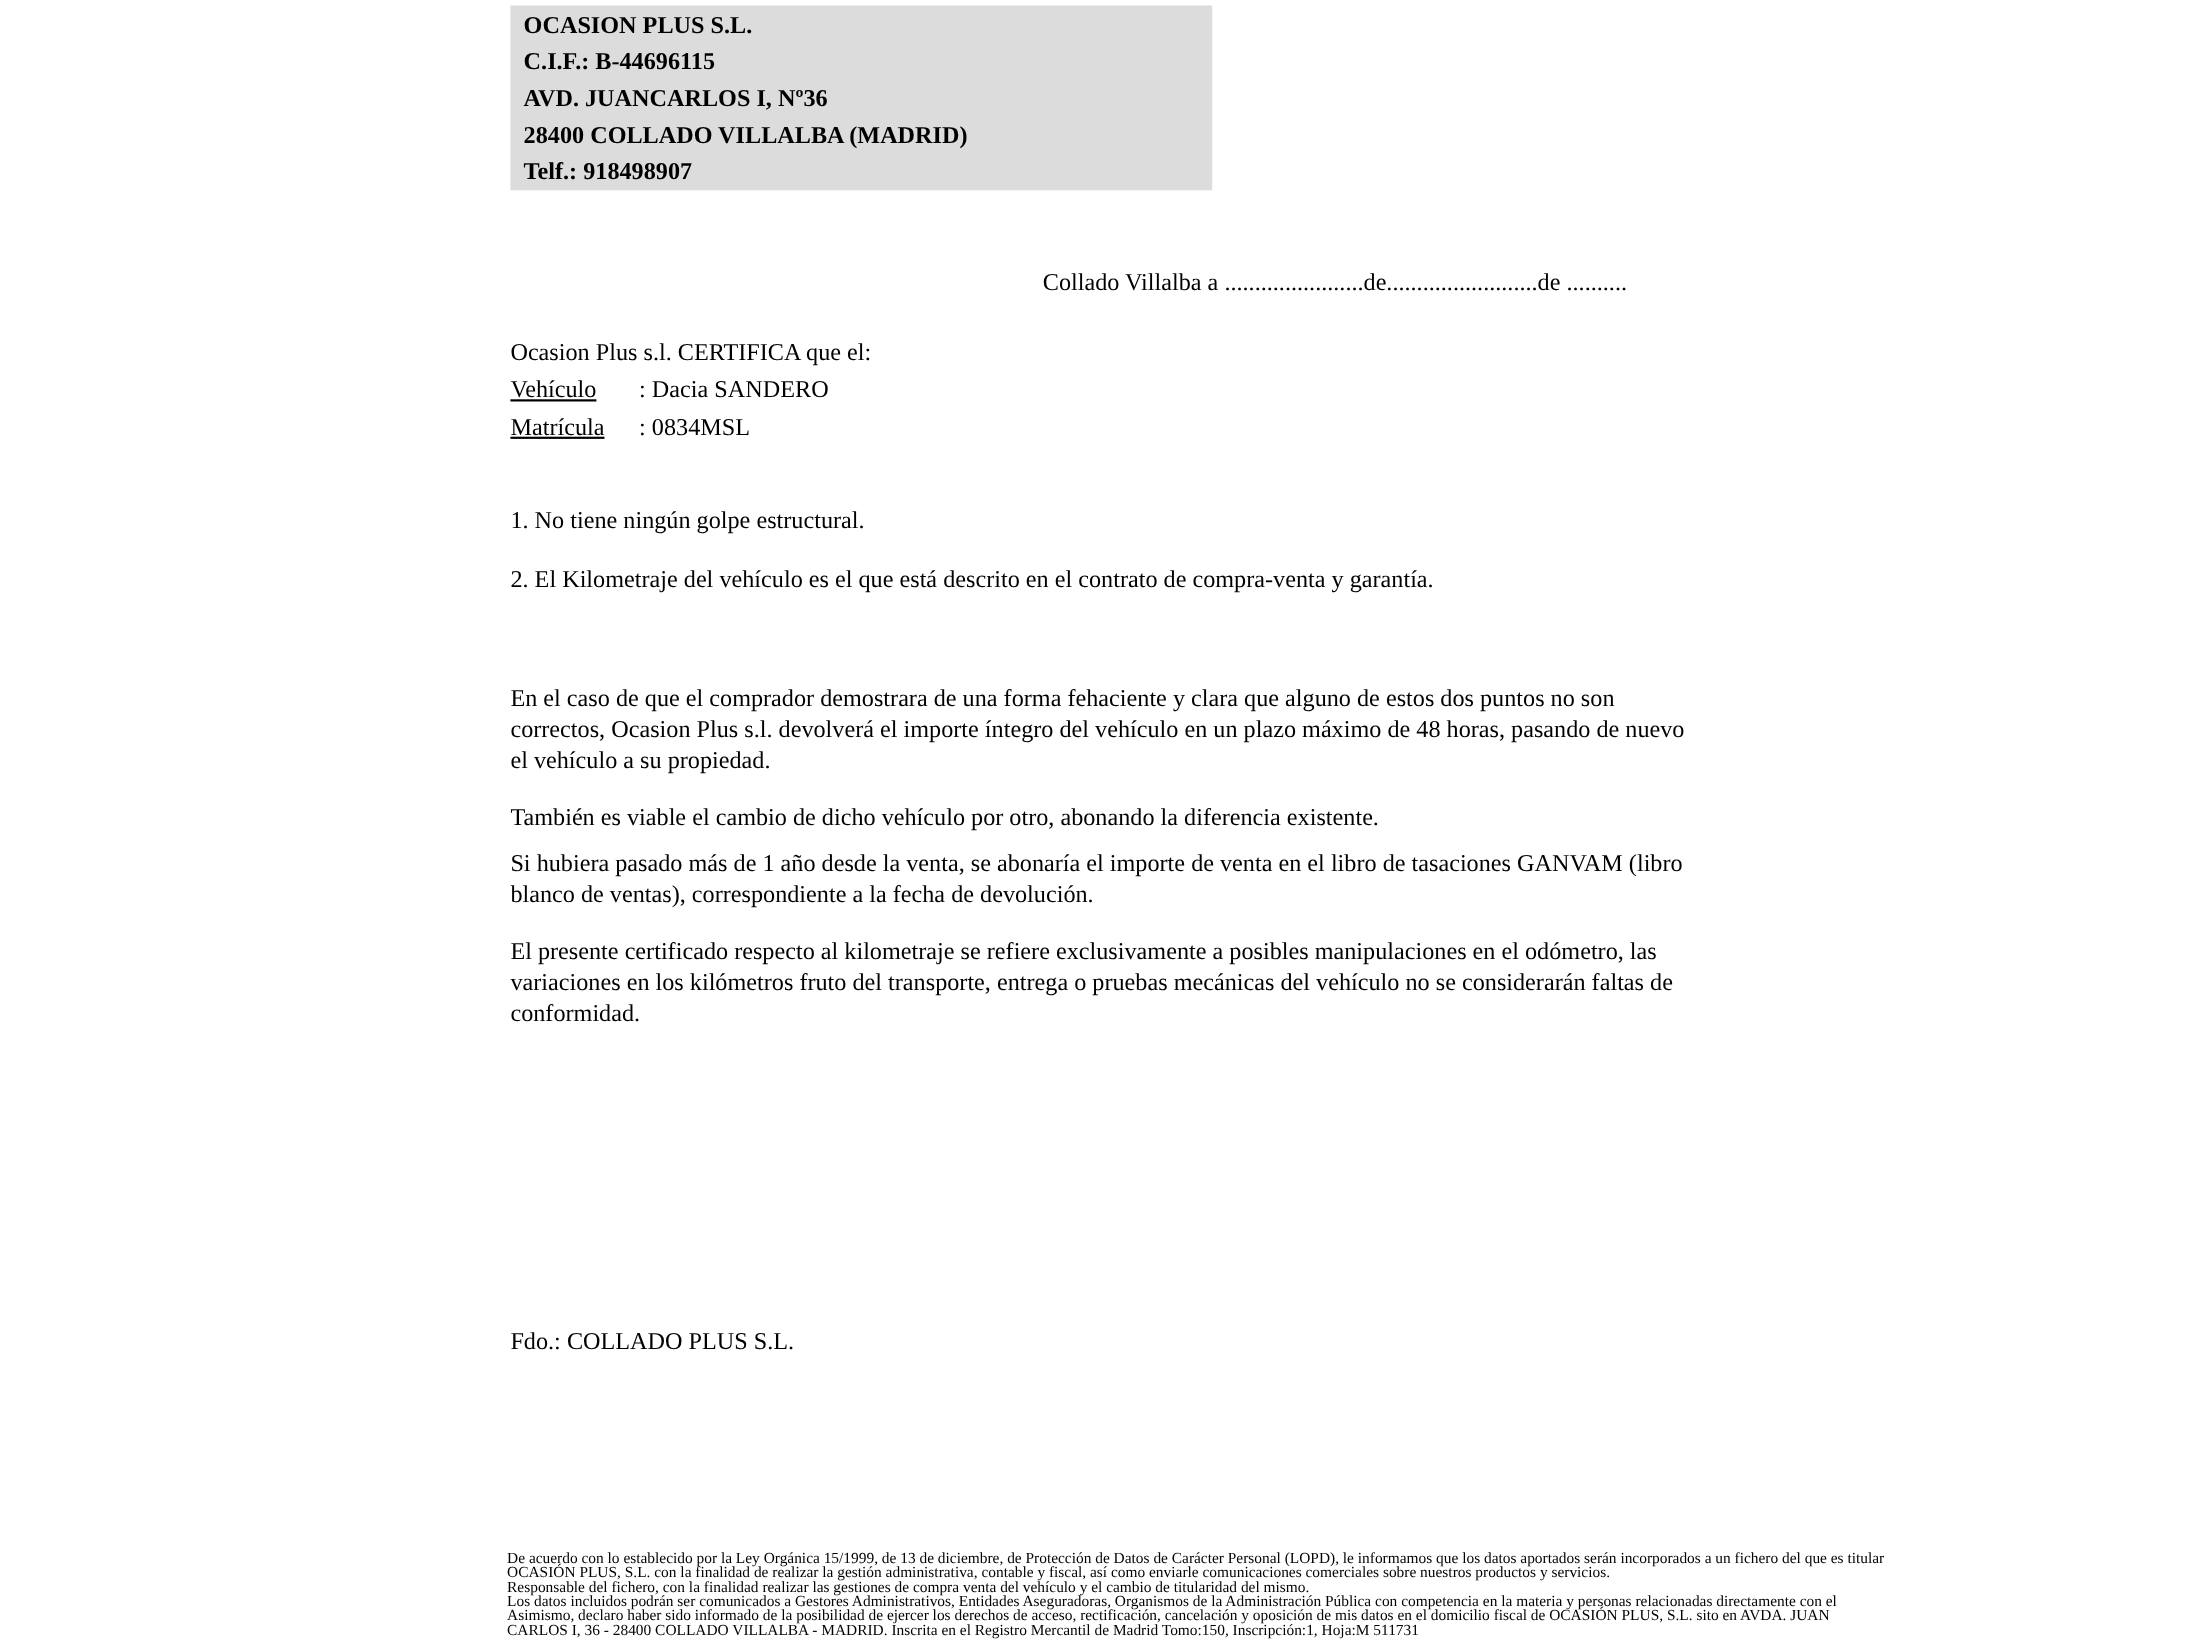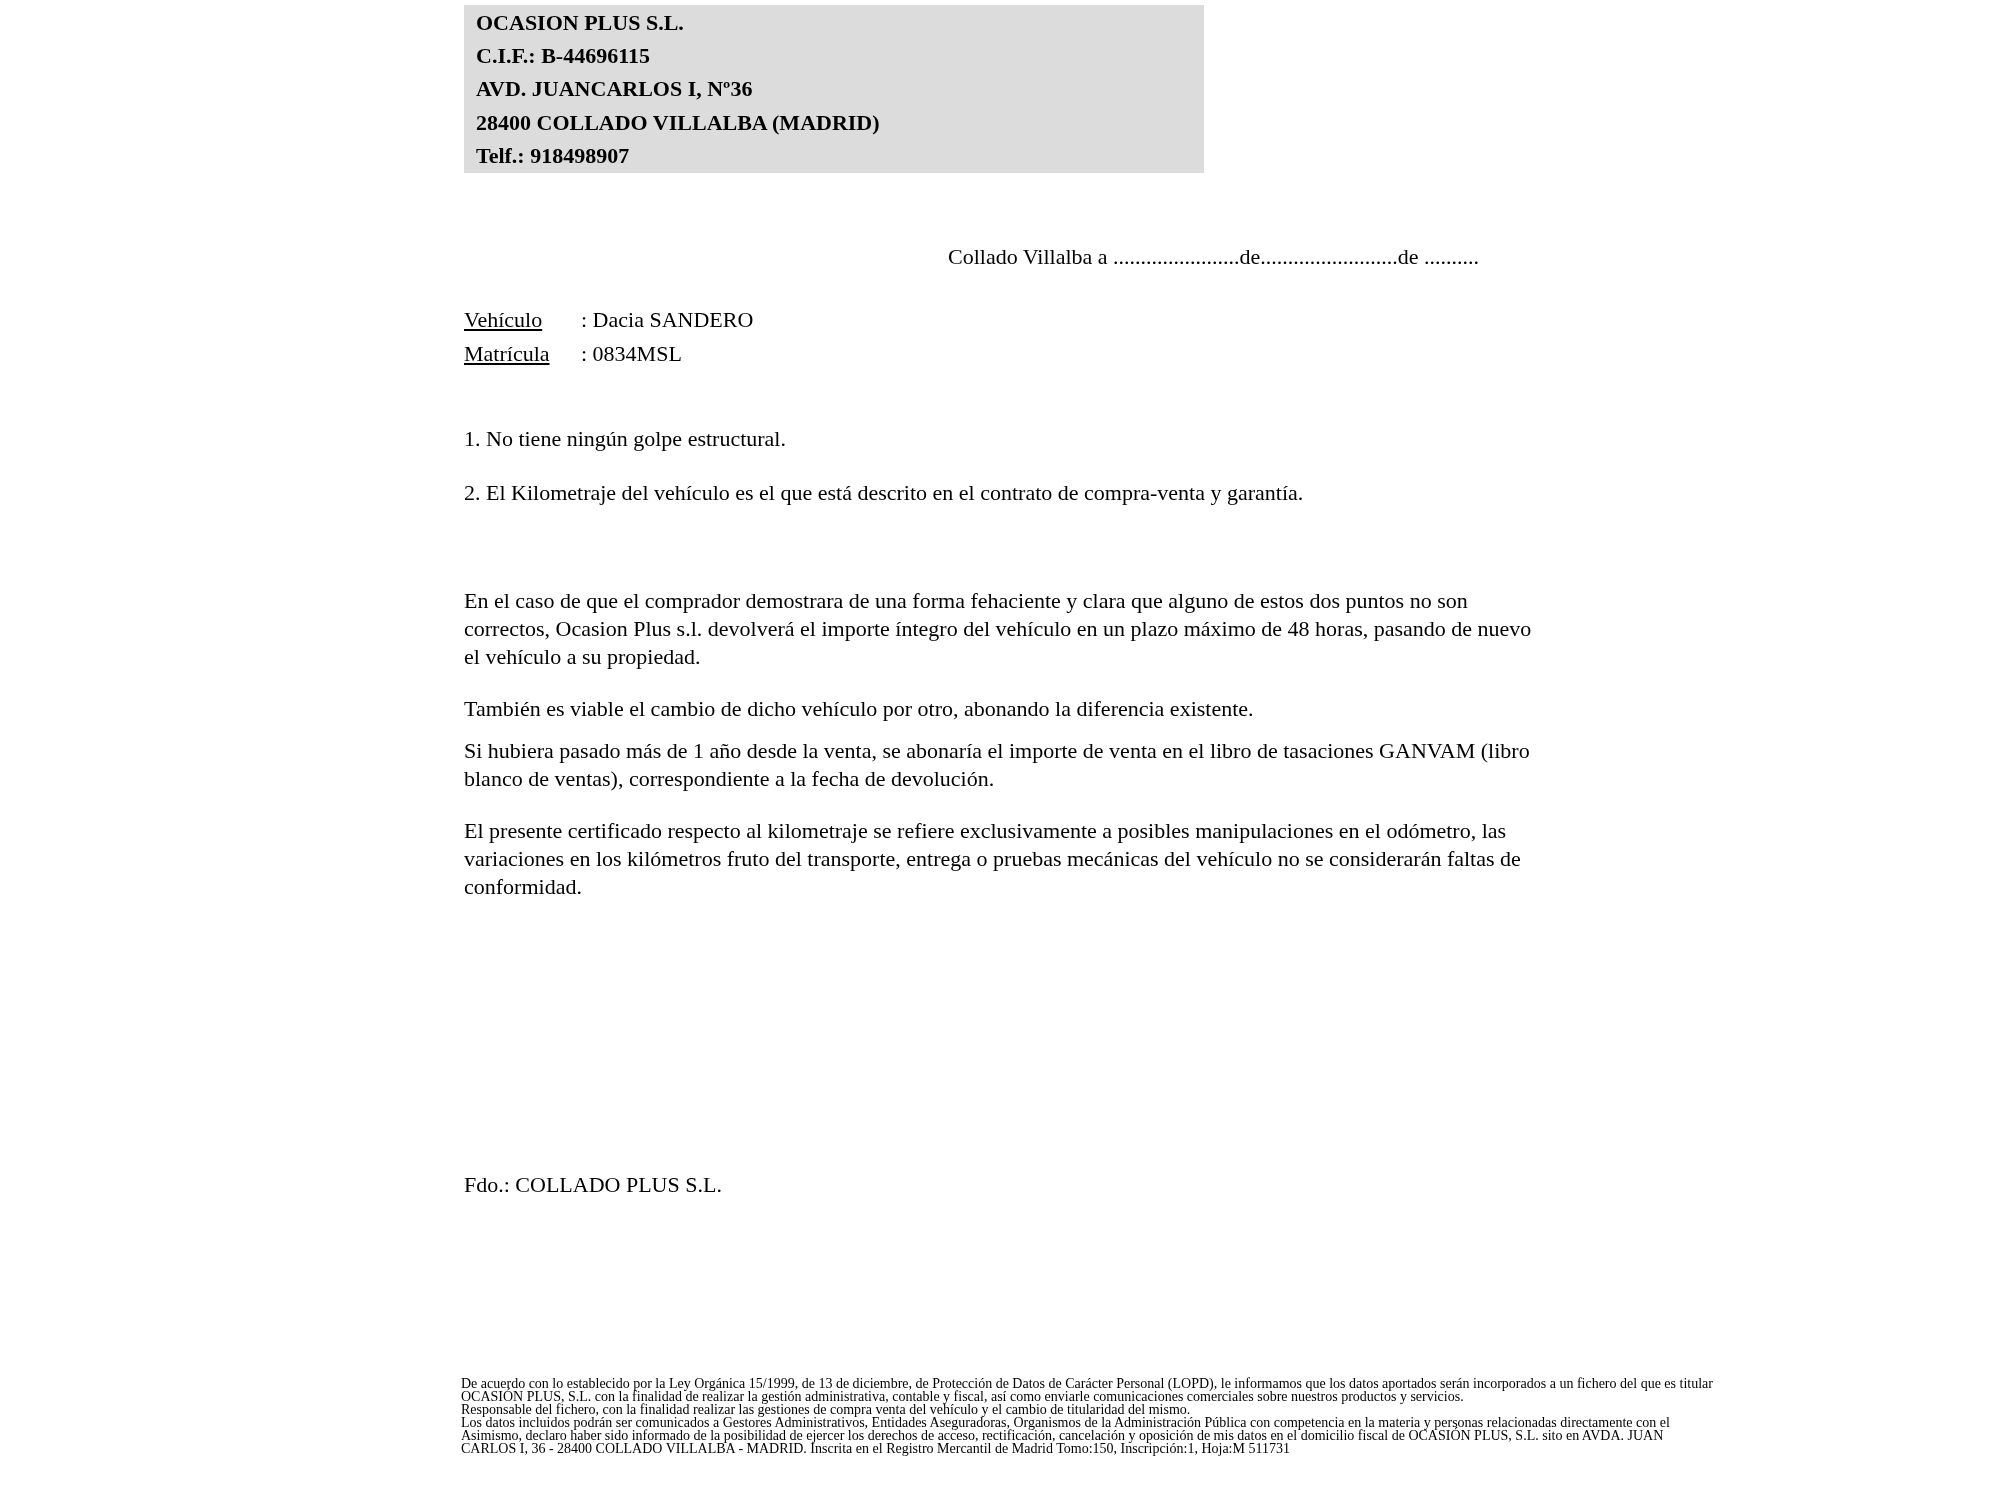--- a/index.html
+++ b/index.html
@@ -8,21 +8,21 @@
     position: relative;
     width: 2000px;
     height: 1500px;
     background: #ffffff;
     color: #000000;
     font-family: "Liberation Serif", "DejaVu Serif", serif;
     overflow: hidden;
   }
   .letterhead {
     margin: 5px 0 0 464px;
-    width: 740px;
+    width: 638px;
     height: 168px;
     padding: 1px 0 0 12px;
     background: #dcdcdc;
   }
   .letterhead-line {
     font-size: 22px;
     line-height: 33.2px;
     font-weight: bold;
     white-space: nowrap;
   }
@@ -74,20 +74,21 @@
     <div class="letterhead-line">AVD. JUANCARLOS I, Nº36</div>
     <div class="letterhead-line">28400 COLLADO VILLALBA (MADRID)</div>
     <div class="letterhead-line">Telf.: 918498907</div>
   </header>
 
   <div class="content">
 
     <div class="dateline">Collado Villalba a .......................de.........................de ..........</div>
 
     <section class="cert-block">
+      <div class="cert-intro">Ocasion Plus s.l. CERTIFICA que el:</div>
       <div class="cert-field">
         <span class="cert-label"><span>Vehículo</span></span><span>: Dacia SANDERO</span>
       </div>
       <div class="cert-field">
         <span class="cert-label"><span>Matrícula</span></span><span>: 0834MSL</span>
       </div>
     </section>
 
     <div class="clause-1">1. No tiene ningún golpe estructural.</div>
     <div class="clause-2">2. El Kilometraje del vehículo es el que está descrito en el contrato de compra-venta y garantía.</div>

